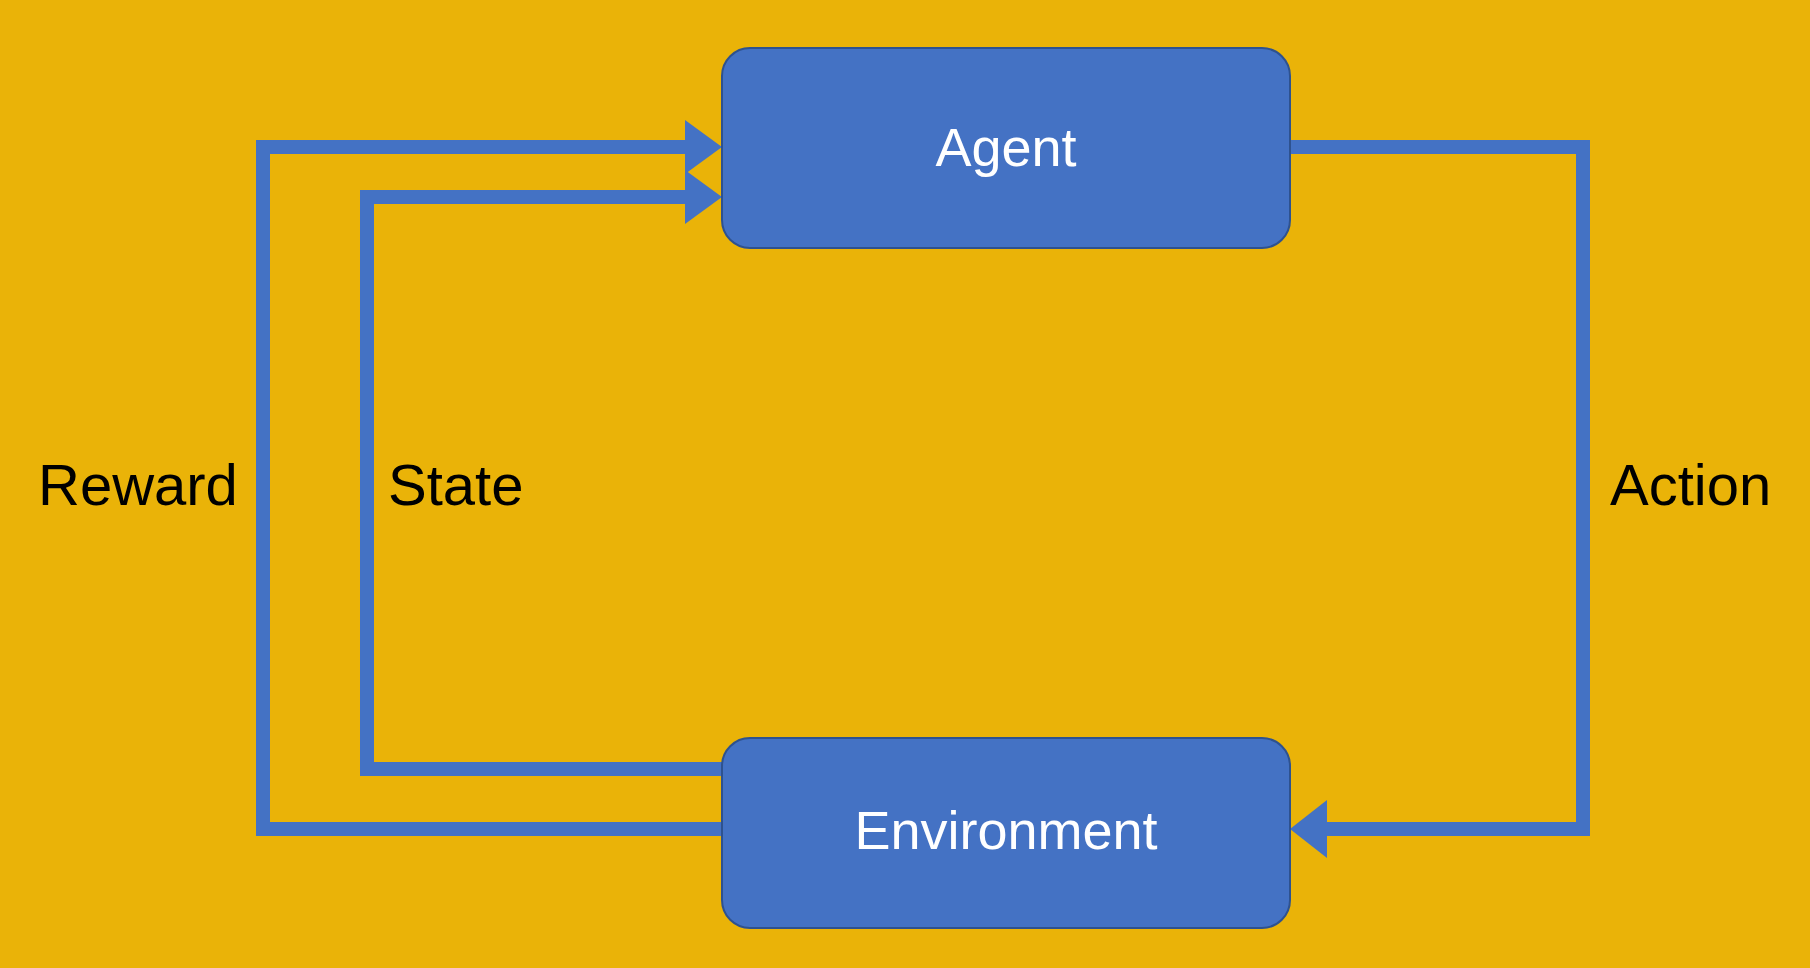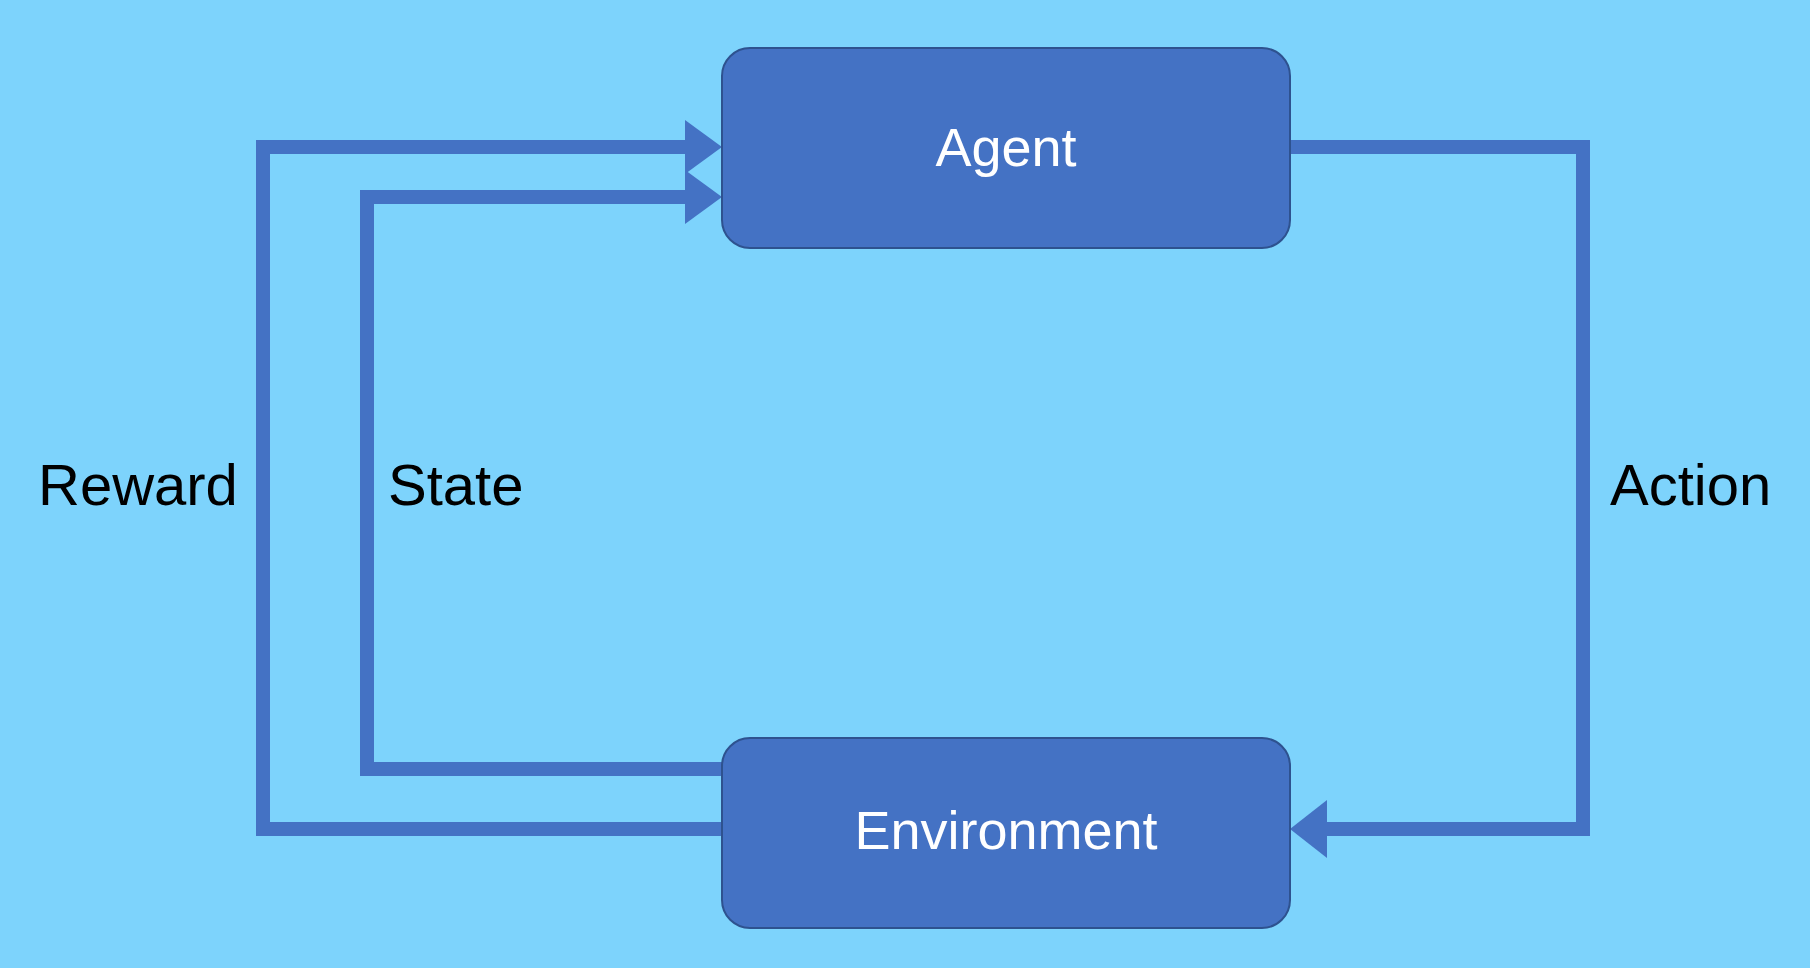--- a/index.html
+++ b/index.html
@@ -8,21 +8,21 @@
     padding: 0;
     background: #ffffff;
   }
   body {
     font-family: "Liberation Sans", sans-serif;
   }
   #canvas {
     position: relative;
     width: 1810px;
     height: 968px;
-    background: #7dd3fc;
+    background: #eab308;
     overflow: hidden;
   }
   #diagram-svg {
     position: absolute;
     left: 0;
     top: 0;
     width: 1810px;
     height: 968px;
   }
   .node-label {

